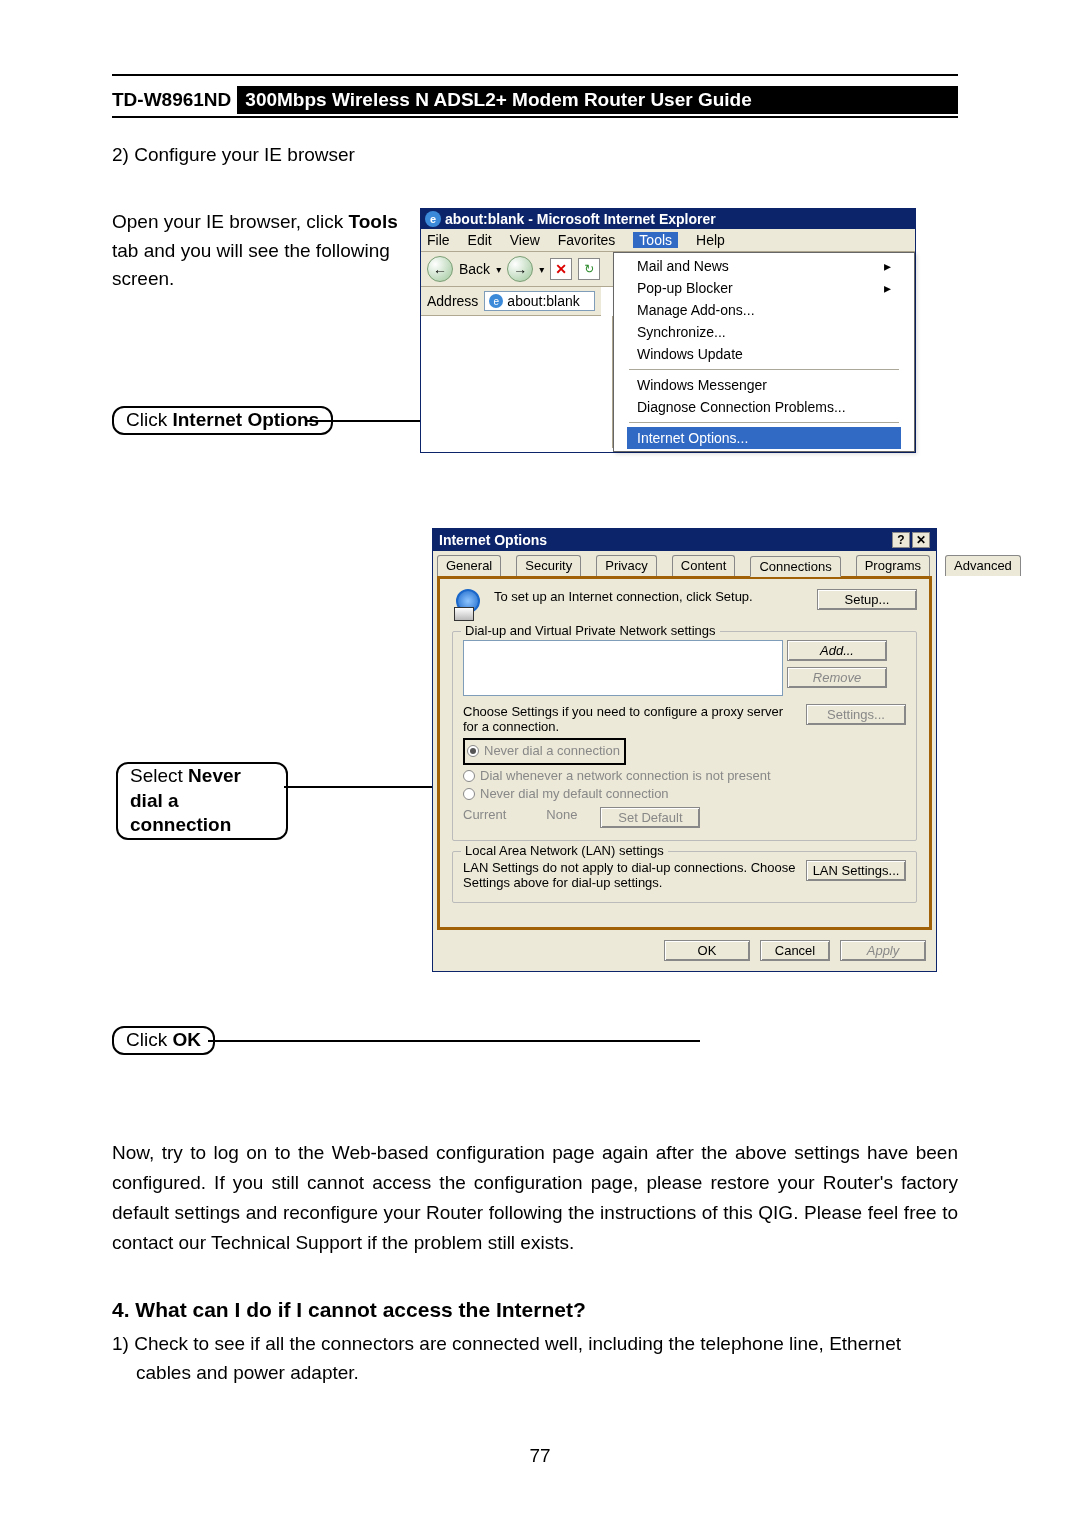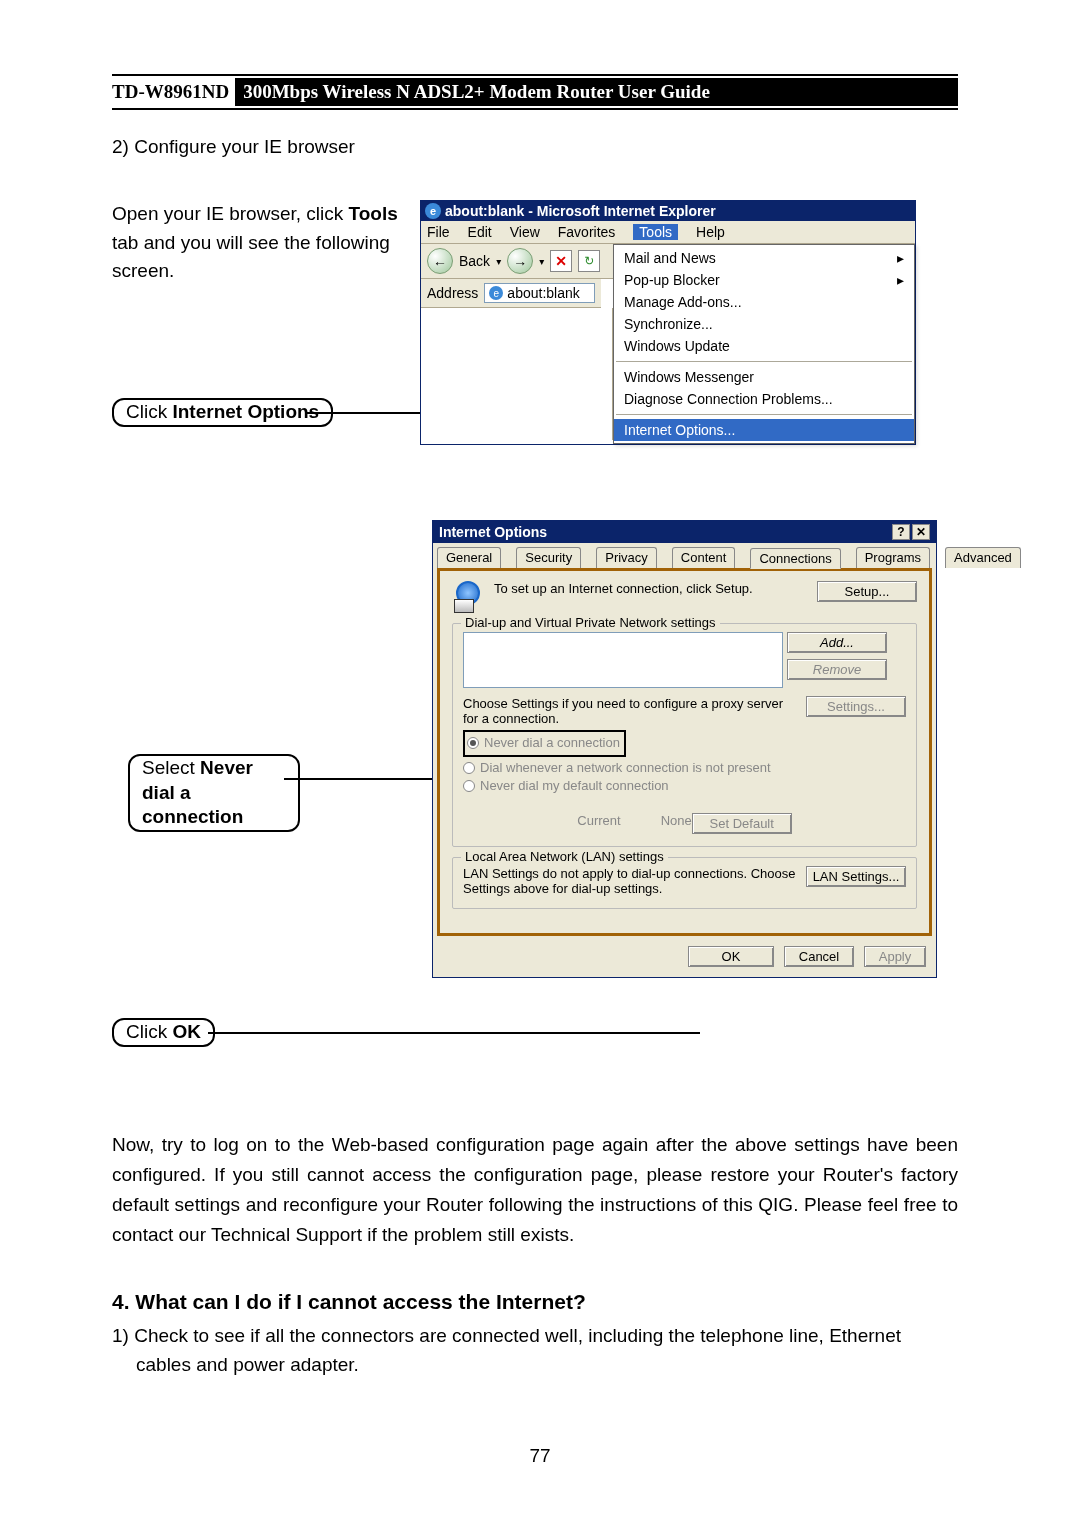--- a/index.html
+++ b/index.html
@@ -16,23 +16,22 @@
   }
   * { box-sizing: border-box; }
 
   .header-line {
     border: none;
     border-top: 2px solid #000;
     margin: 0;
   }
   .header-bar {
     display: flex;
-    margin-top: 2px;
+    margin-top: 10px;
     margin-bottom: 2px;
-    font-family: Liberation Serif, serif;
   }
   .header-model {
     font-weight: bold;
     font-size: 19px;
     padding: 3px 6px 3px 0;
   }
   .header-title {
     flex: 1;
     background: #000;
     color: #fff;
@@ -200,21 +199,21 @@
   .ie-side-col {
     display:flex;
     flex-direction:column;
   }
 
   .tools-menu {
     background: #fff;
     border: 1px solid #666;
     width: 347px;
     font-size: 14px;
-    padding: 2px 0;
+    padding: 2px 13px;
     box-shadow: 2px 2px 4px rgba(0,0,0,0.15);
   }
   .tools-item {
     padding: 3px 10px 3px 10px;
     display: flex;
     justify-content: space-between;
     align-items: center;
   }
   .tools-sep {
     border-top: 1px solid #aca899;
@@ -390,21 +389,21 @@
     display: flex;
     justify-content: flex-end;
     gap: 10px;
     padding: 6px 10px 10px 0;
     font-size: 13px;
   }
 
   .callout2-wrap {
     position: absolute;
     top: 234px;
-    left: 16px;
+    left: 4px;
   }
   .callout3-wrap {
     position: absolute;
     top: 498px;
     left: 0;
   }
 
   .para {
     margin-top: 76px;
     font-size: 19px;
@@ -595,42 +594,42 @@
           </div>
         </div>
         <div class="radio-row">
           <span class="radio-dot"></span>
           <span>Dial whenever a network connection is not present</span>
         </div>
         <div class="radio-row">
           <span class="radio-dot"></span>
           <span>Never dial my default connection</span>
         </div>
-        <div style="display:flex; justify-content:center; color:#888; margin-top:20px;">
+        <div style="display:flex; justify-content:flex-start; color:#888; margin-top:6px;gap:23px;">
           <span style="display:flex; gap:40px;">
             <span>Current</span>
             <span>None</span>
           </span>
           <div class="win-btn disabled">Set Default</div>
         </div>
       </div>
 
       <div class="fieldset">
         <div class="fieldset-legend">Local Area Network (LAN) settings</div>
         <div class="lan-row">
           <div style="flex:1;">LAN Settings do not apply to dial-up connections. Choose Settings above for dial-up settings.</div>
           <div class="win-btn">LAN Settings...</div>
         </div>
       </div>
     </div>
 
     <div class="dialog-buttons">
       <div class="win-btn" style="width:86px;">OK</div>
       <div class="win-btn" style="width:70px;">Cancel</div>
-      <div class="win-btn disabled" style="width:62px;">Apply</div>
+      <div class="win-btn disabled" style="width:86px;font-style:italic;">Apply</div>
     </div>
   </div>
 </div>
 
 <p class="para">Now, try to log on to the Web-based configuration page again after the above settings have been configured. If you still cannot access the configuration page, please restore your Router's factory default settings and reconfigure your Router following the instructions of this QIG. Please feel free to contact our Technical Support if the problem still exists.</p>
 
 <div class="q4-heading">4.  What can I do if I cannot access the Internet?</div>
 <div class="q4-item">
   <span>1) </span><span>Check to see if all the connectors are connected well, including the telephone line, Ethernet cables and power adapter.</span>
 </div>

